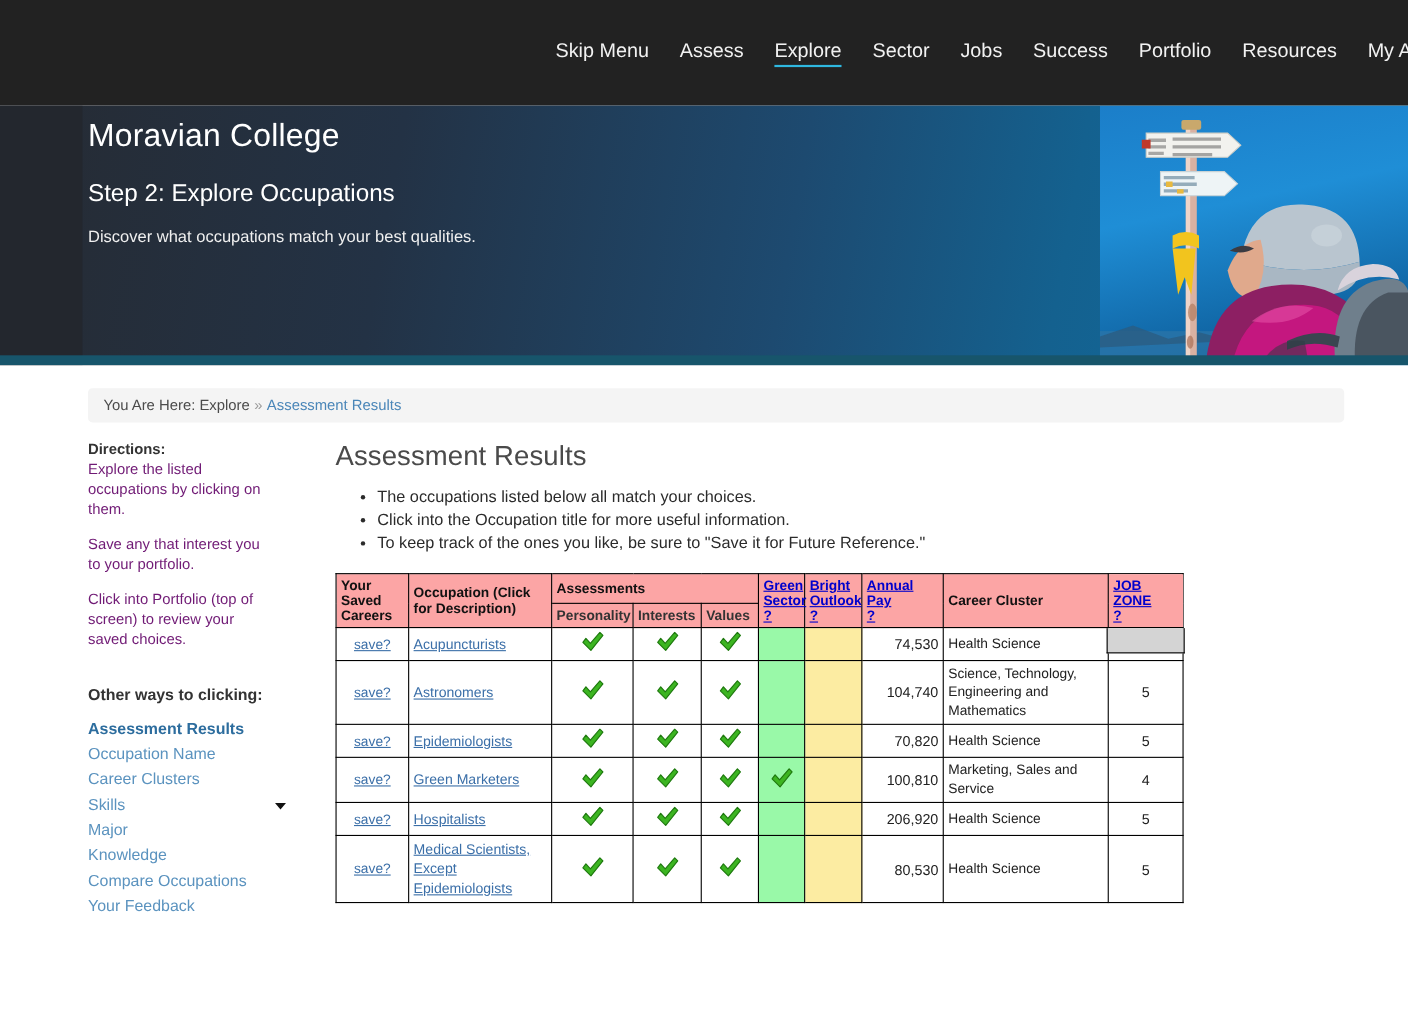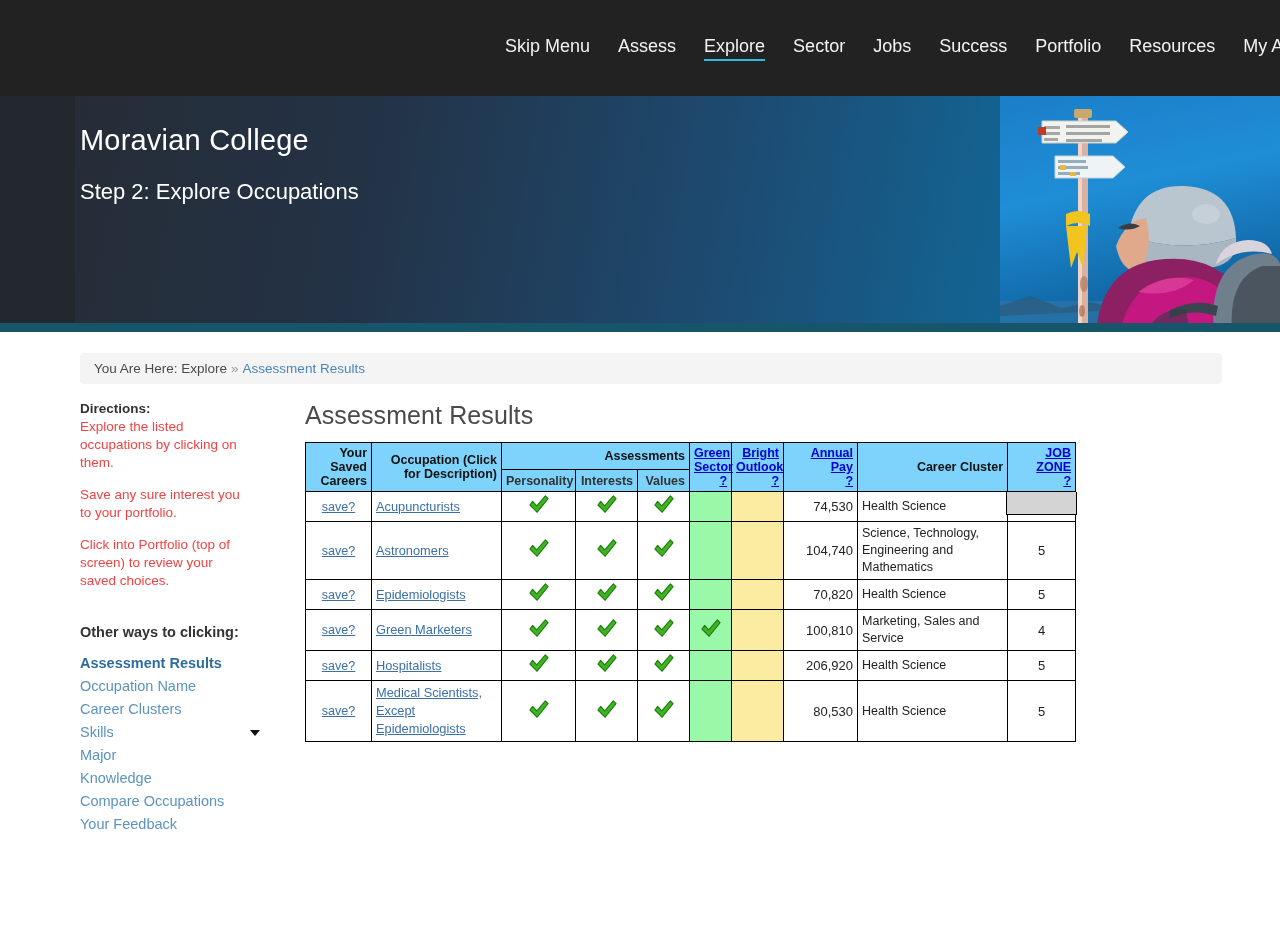--- a/index.html
+++ b/index.html
@@ -49,21 +49,21 @@
     background:linear-gradient(100deg,#262b33 0%, #233245 28%, #1d4a70 56%, #14618f 75%, #0f6fa5 100%);
   }
   #hero-photo{
     position:absolute; right:0; top:0; width:280px; height:236px;
     overflow:hidden;
   }
   #hero-dark-left{
     position:absolute; left:0; top:0; width:75px; height:236px;
     background:#23272e;
   }
-  #hero-text{ position:absolute; left:80px; top:28px; z-index:5;}
+  #hero-text{ position:absolute; left:80px; top:12px; z-index:5;}
   #hero-title{
     font-size:29px; color:#ffffff; font-weight:normal;
     margin:0 0 22px 0; letter-spacing:0.2px;
   }
   #hero-step{
     font-size:22px; color:#ffffff; font-weight:normal;
     margin:0 0 16px 0;
   }
   .hero-sub{
     font-size:15px; color:#f0f0f0; line-height:21px; margin:0;
@@ -84,21 +84,21 @@
   }
   #breadcrumb .sep{ margin:0 4px; color:#9a9a9a; }
   #breadcrumb a{ color:#4a86b8; text-decoration:none; }
 
   
   #content{ display:flex; padding-top:17px; }
   #sidebar{ width:215px; margin-left:80px; flex:none; }
   #main{ margin-left:10px; flex:1; }
 
   .side-h{ font-size:13.5px; font-weight:bold; color:#333; margin:0 0 2px 0; }
-  .side-p{ font-size:13.5px; line-height:18px; color:#ef4444; margin:0 0 14px 0; max-width:168px;}
+  .side-p{ font-size:13.5px; line-height:18px; color:#701a75; margin:0 0 14px 0; max-width:168px;}
   #side-explore-h{ font-size:14.5px; font-weight:bold; color:#333; margin:34px 0 12px 0;}
   .side-link{
     display:block; font-size:14.5px; color:#5b93bf;
     text-decoration:none; line-height:23px; padding:0;
     position:relative; width:170px;
   }
   .side-link.current{ color:#2d6d9e; font-weight:bold; }
   .caret{
     position:absolute; right:-10px; top:9px;
     width:0;height:0;border-left:5px solid transparent;
@@ -120,21 +120,21 @@
     font-size:12.5px;
     table-layout:fixed;
     width:770px;
     margin-left:0px;
   }
   #results th, #results td{
     border:1.6px solid #000;
     padding:3px 4px;
     vertical-align:middle;
   }
-  #results th{ font-weight:bold; text-align:right; background:#7dd3fc;}
+  #results th{ font-weight:bold; text-align:left; background:#fca5a5;}
   .hdr-link-blk{ display:block; color:#0000cc; text-decoration:underline; font-weight:bold;}
   th.plain{ font-weight:bold; color:#111; }
   .sub th{ font-size:12.5px; height:22px; padding:1px 2px; }
   td.savecell{ text-align:center; }
   td.savecell a{ color:#3b6fa8; text-decoration:underline; font-size:12.5px;}
   td.occ a{ color:#3b6fa8; text-decoration:underline; font-size:12.8px; line-height:18px;text-align:center;}
   td.chk{ text-align:center; }
   td.pay{ text-align:right; padding-right:10px; font-size:13px; color:#222;}
   td.cluster{ font-size:12.5px; line-height:17px; color:#222; padding-left:6px;}
   td.jz{ text-align:center; font-size:13px; color:#222;}
@@ -218,54 +218,60 @@
       <path d="M214 236 q-6 -62 34 -76 q26 -8 32 8 l0 68 Z" fill="#6f7f8c"></path>
       <path d="M232 236 q-4 -54 30 -66 l18 0 l0 66 Z" fill="#4a5560"></path>
       <path d="M216 168 q26 -18 56 -10 q-4 -14 -24 -14 q-26 2 -32 24 Z" fill="#d9d3dc"></path>
       <path d="M170 214 q26 -12 48 -4 l-2 10 q-24 -8 -46 2 Z" fill="#3a4550"></path>
       <path d="M146 236 q14 -26 40 -22 l4 22 Z" fill="#2f3a44" opacity="0.55"></path>
     </svg>
   </div>
   <div id="hero-text">
     <h1 id="hero-title">Moravian College</h1>
     <h2 id="hero-step">Step 2: Explore Occupations</h2>
+    <p class="hero-sub">Discover what occupations match your best qualities.</p>
   </div>
   <div id="hero-bottombar"></div>
 </div>
 
 <div id="breadcrumb-wrap">
   <div id="breadcrumb">
     <span>You Are Here: Explore</span>
     <span class="sep">»</span>
     <a href="#">Assessment Results</a>
   </div>
 </div>
 
 <div id="content">
 
   <aside id="sidebar">
     <div class="side-h">Directions:</div>
     <p class="side-p">Explore the listed occupations by clicking on them.</p>
-    <p class="side-p">Save any sure interest you to your portfolio.</p>
+    <p class="side-p">Save any that interest you to your portfolio.</p>
     <p class="side-p">Click into Portfolio (top of screen) to review your saved choices.</p>
     <div id="side-explore-h">Other ways to clicking:</div>
     <div id="side-links">
         <a href="#" class="side-link current"><span>Assessment Results</span></a>
         <a href="#" class="side-link"><span>Occupation Name</span></a>
         <a href="#" class="side-link"><span>Career Clusters</span></a>
         <a href="#" class="side-link"><span>Skills</span><span class="caret"></span></a>
         <a href="#" class="side-link"><span>Major</span></a>
         <a href="#" class="side-link"><span>Knowledge</span></a>
         <a href="#" class="side-link"><span>Compare Occupations</span></a>
         <a href="#" class="side-link"><span>Your Feedback</span></a>
       </div>
   </aside>
 
   <main id="main">
     <h2 id="page-title">Assessment Results</h2>
+    <ul id="bullets">
+        <li>The occupations listed below all match your choices.</li>
+        <li>Click into the Occupation title for more useful information.</li>
+        <li>To keep track of the ones you like, be sure to "Save it for Future Reference."</li>
+      </ul>
 
     <table id="results">
       <colgroup>
         <col class="c-save">
           <col class="c-occ">
           <col class="c-per">
           <col class="c-int">
         <col class="c-val">
           <col class="c-grn">
           <col class="c-brt">

